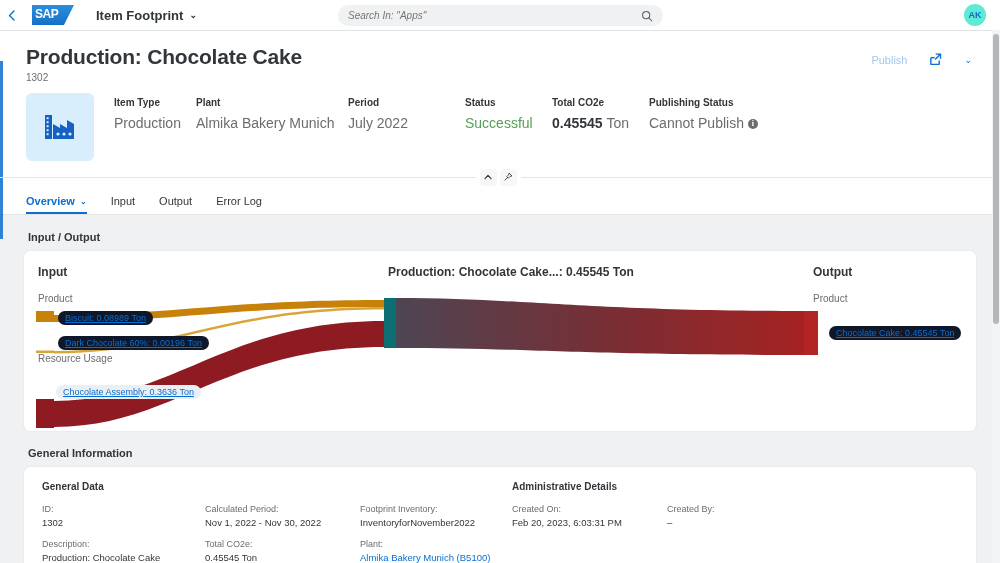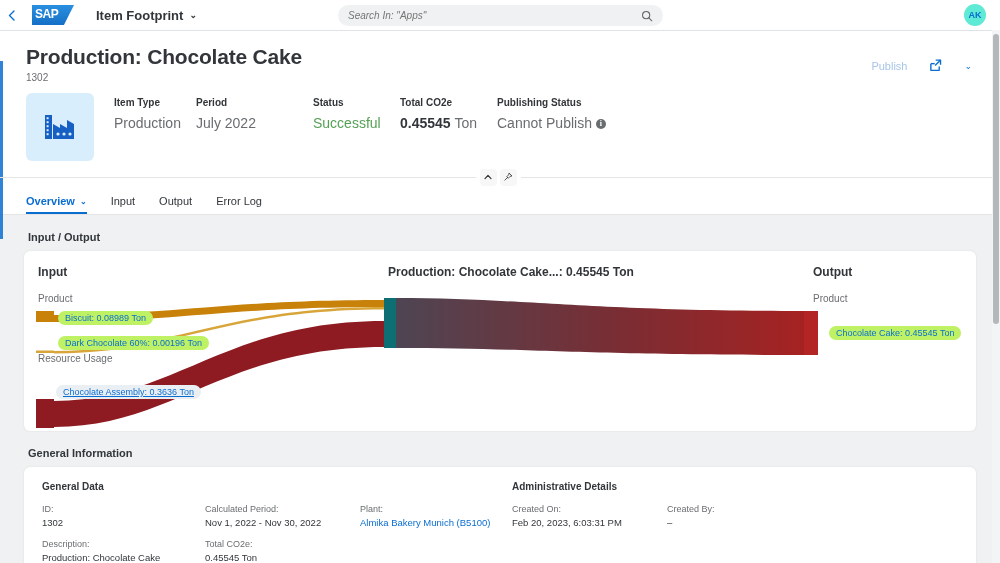--- a/index.html
+++ b/index.html
@@ -66,21 +66,21 @@
 
   
   .objheader {
     background: #ffffff; border-top: 1px solid #dfe3e6;
     position: relative; margin: 0 4px 0 0;
   }
   .oh-title-row { padding: 14px 18px 8px 26px; position: relative; }
   .oh-title { font-size: 21px; font-weight: bold; color: #32363a; letter-spacing: -0.2px; }
   .oh-subtitle { font-size: 10px; color: #6a6d70; margin-top: 3px; }
   .oh-actions {
-    position: absolute; right: 24px; top: 22px; display: flex; align-items: center; gap: 22px; margin-top: 6px;
+    position: absolute; right: 24px; top: 22px; display: flex; align-items: center; gap: 22px;
   }
   .oh-publish { font-size: 11px; color: #a7c6e8; cursor: default; }
   .oh-icon-btn {
     color: #0a6ed1; display: flex; align-items: center; cursor: pointer;
   }
   .oh-chev { color: #0a6ed1; font-size: 9px; cursor: pointer; }
 
   .oh-content { display: flex; padding: 0 18px 6px 26px; gap: 20px; align-items: flex-start; }
   .oh-tile {
     width: 68px; height: 68px; border-radius: 6px; background: #d9eefc;
@@ -136,22 +136,22 @@
   .sankey-card { height: 180px; position: relative; overflow: hidden; }
   .sk-head {
     position: absolute; top: 14px; left: 0; right: 0; display: flex; font-size: 12px; font-weight: bold;
     color: #32363a;
   }
   .sk-head .l { position: absolute; left: 14px; }
   .sk-head .c { position: absolute; left: 364px; }
   .sk-head .r { position: absolute; left: 789px; }
   .sk-grouplabel { position: absolute; font-size: 10px; color: #6a6d70; }
   .sk-chip {
-    position: absolute; background: #bef264; border-radius: 9px; padding: 2px 7px;
-    font-size: 9px; color: #0a6ed1; white-space: nowrap; cursor: pointer;
+    position: absolute; background: #0f172a; border-radius: 9px; padding: 2px 7px;
+    font-size: 9px; color: #0a6ed1; white-space: nowrap; cursor: pointer; text-decoration: underline;
   }
   .sk-chip.hovered { background: #eaeff4; text-decoration: underline; }
   .sk-svg { position: absolute; inset: 0; }
 
   
   .gi-card { padding: 14px 18px 16px 18px; }
   .gi-cols { display: flex; }
   .gi-left { width: 470px; flex: none; }
   .gi-right { flex: 1; }
   .gi-subtitle { font-size: 10px; font-weight: bold; color: #32363a; margin-bottom: 12px; }
@@ -244,20 +244,24 @@
           <circle cx="21" cy="23" r="1.6" fill="#d9eefc"></circle>
           <circle cx="27" cy="23" r="1.6" fill="#d9eefc"></circle>
         </svg>
       </div>
 
       <div class="oh-fields">
         <div class="oh-field" style="width:82px">
           <div class="oh-flabel">Item Type</div>
           <div class="oh-fvalue">Production</div>
         </div>
+        <div class="oh-field" style="width:152px">
+          <div class="oh-flabel">Plant</div>
+          <div class="oh-fvalue">Almika Bakery Munich</div>
+        </div>
         <div class="oh-field" style="width:117px">
           <div class="oh-flabel">Period</div>
           <div class="oh-fvalue">July 2022</div>
         </div>
         <div class="oh-field" style="width:87px">
           <div class="oh-flabel">Status</div>
           <div class="oh-fvalue green">Successful</div>
         </div>
         <div class="oh-field" style="width:97px">
           <div class="oh-flabel">Total CO2e</div>
@@ -377,20 +381,24 @@
                 <div class="gi-value">Nov 1, 2022   -   Nov 30, 2022</div>
               </div>
               <div class="gi-item">
                 <div class="gi-label">Total CO2e:</div>
                 <div class="gi-value">0.45545 Ton</div>
               </div>
             </div>
 
             <div class="gi-col" style="width:152px">
               <div class="gi-item">
+                <div class="gi-label">Footprint Inventory:</div>
+                <div class="gi-value">InventoryforNovember2022</div>
+              </div>
+              <div class="gi-item">
                 <div class="gi-label">Plant:</div>
                 <div class="gi-value link">Almika Bakery Munich (B5100)</div>
               </div>
             </div>
 
           </div>
         </div>
 
         <div class="gi-right">
           <div class="gi-subtitle">Administrative Details</div>

